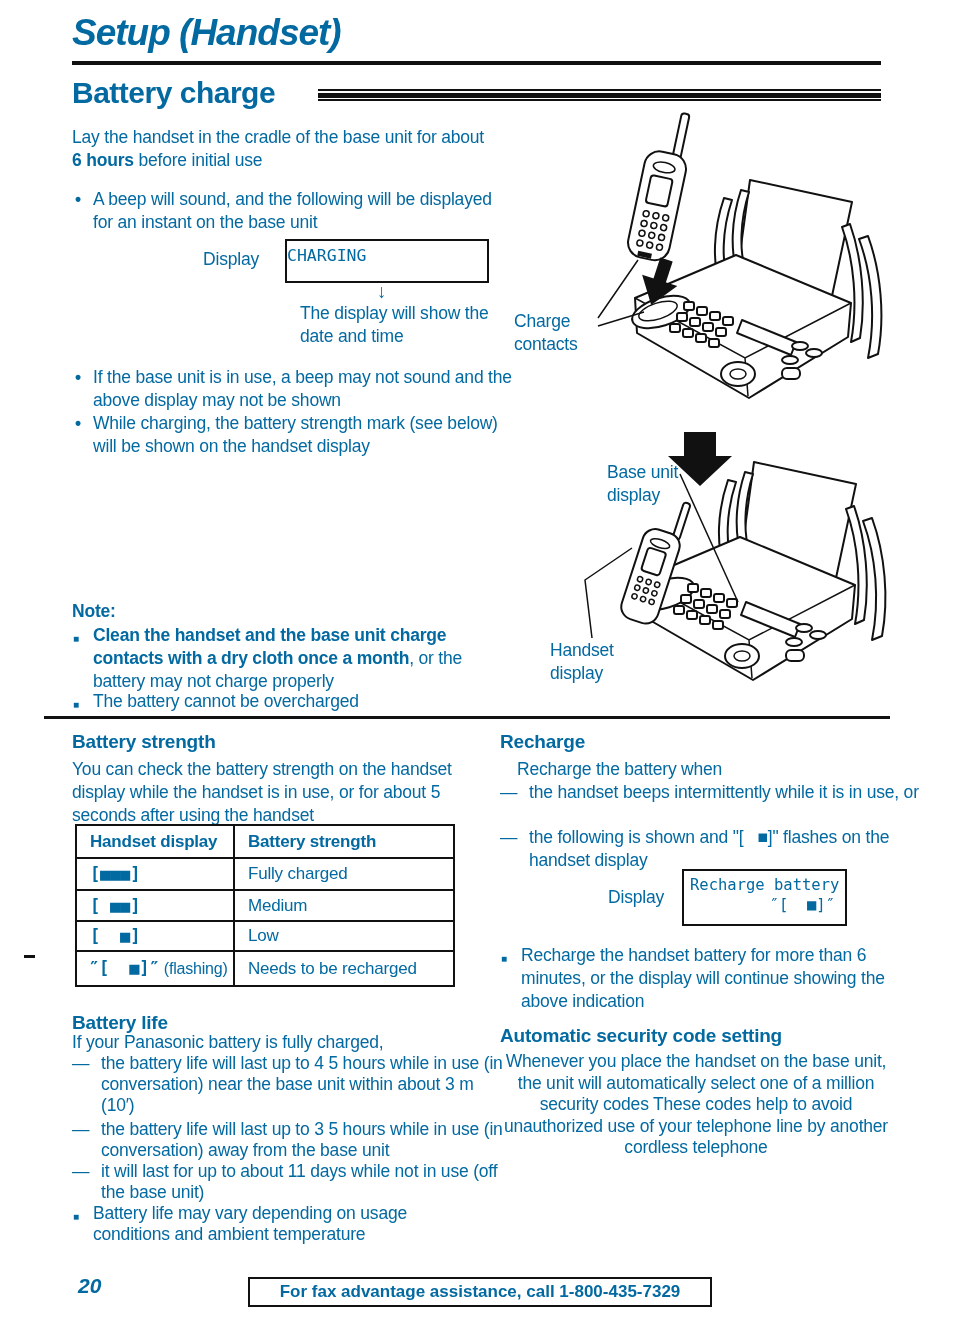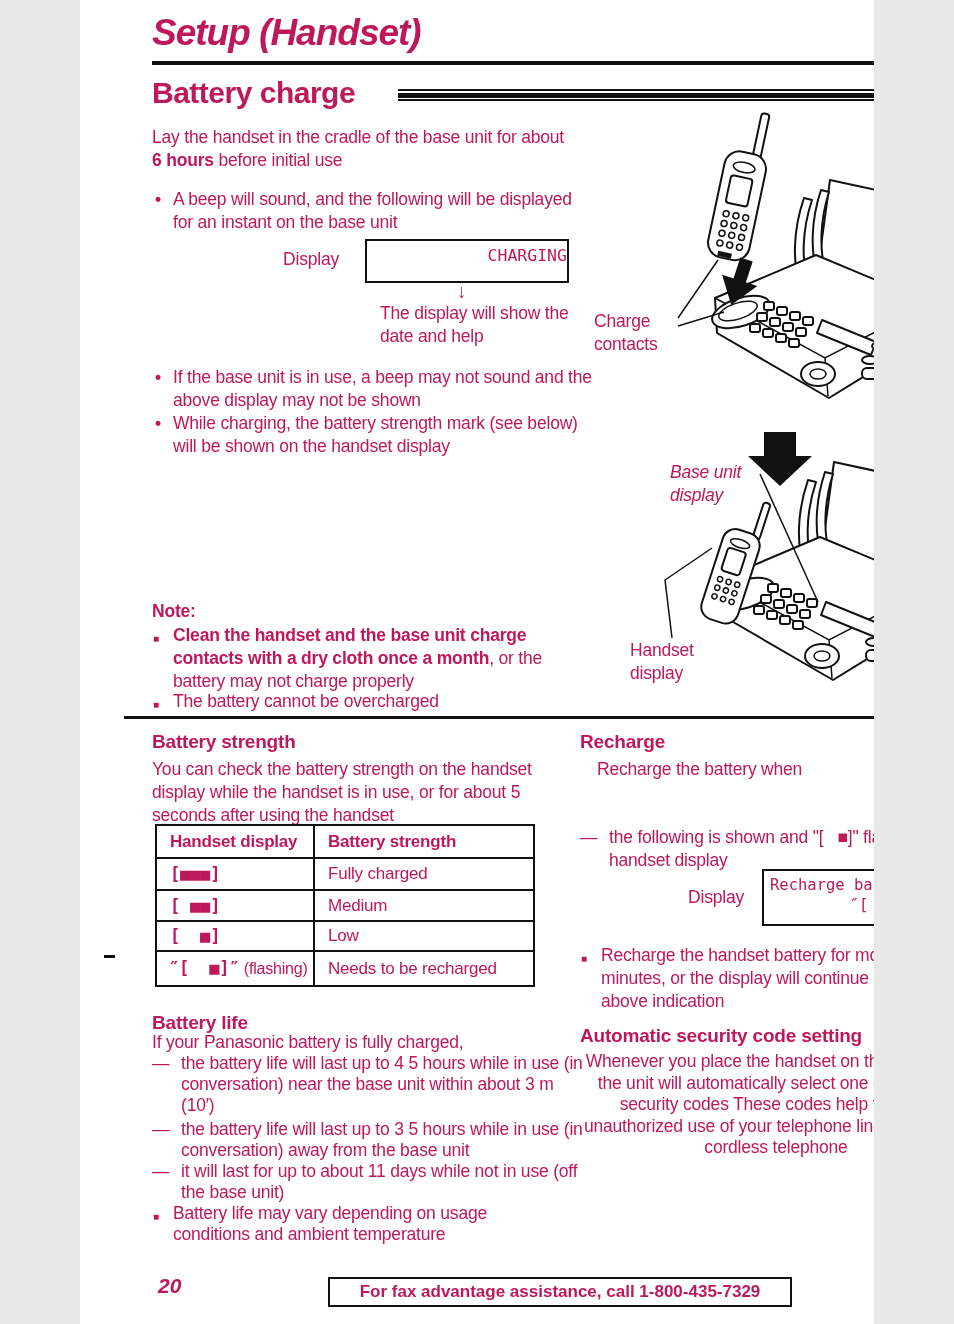--- a/index.html
+++ b/index.html
@@ -1,18 +1,18 @@
 <!DOCTYPE html>
 <html><head>
 <meta charset="utf-8">
 <style>
   html,body{margin:0;padding:0;background:#e8e8e8;}
   #page{
-    position:relative;width:794px;height:1324px;background:#ffffff;
-    font-family:"Liberation Sans","DejaVu Sans",sans-serif;color:#be185d;
+    position:relative;width:954px;height:1324px;background:#ffffff;
+    font-family:"Liberation Sans","DejaVu Sans",sans-serif;color:#0369a1;
     overflow:hidden;margin:0 auto;
   }
   .abs{position:absolute;}
   .body-text{font-size:17.5px;line-height:23px;letter-spacing:-0.2px;}
   .tight{line-height:21px;}
   .t21{line-height:21.5px;text-align:center;}
   .h1{font-size:37px;font-weight:bold;font-style:italic;letter-spacing:-1px;}
   .h2{font-size:30px;font-weight:bold;letter-spacing:-0.5px;}
   .h3{font-size:19px;font-weight:bold;letter-spacing:-0.2px;}
   .bold{font-weight:bold;}
@@ -53,24 +53,24 @@
   <div class="abs triple-rule" style="left:318px;top:89px;width:563px;"></div>
 
   <div class="abs body-text" style="left:72px;top:126px;width:420px;">
     <span>Lay the handset in the cradle of the base unit for about </span><span class="bold">6 hours</span><span> before initial use</span>
   </div>
 
   <div class="abs body-text bullet-item" style="left:72px;top:188px;width:420px;">A beep will sound, and the following will be displayed for an instant on the base unit</div>
 
   <div class="abs body-text" style="left:203px;top:248px;">Display</div>
   <div class="abs lcd-box" style="left:285px;top:239px;width:200px;height:40px;">
-    <div class="lcd" style="text-align:right;padding-top:5px;font-size:16.5px;">CHARGING</div>
+    <div class="lcd" style="text-align:left;padding-top:5px;font-size:16.5px;">CHARGING</div>
   </div>
   <div class="abs" style="left:377px;top:281px;font-size:19px;font-weight:bold;">↓</div>
-  <div class="abs body-text" style="left:300px;top:302px;width:205px;">The display will show the date and help</div>
+  <div class="abs body-text" style="left:300px;top:302px;width:205px;">The display will show the date and time</div>
 
   <div class="abs body-text bullet-item" style="left:72px;top:366px;width:436px;">If the base unit is in use, a beep may not sound and the above display may not be shown</div>
   <div class="abs body-text bullet-item" style="left:72px;top:412px;width:426px;">While charging, the battery strength mark (see below) will be shown on the handset display</div>
 
   <div class="abs body-text bold" style="left:72px;top:600px;">Note:</div>
   <div class="abs body-text sq-item" style="left:72px;top:624px;width:402px;">
     <span class="bold">Clean the handset and the base unit charge contacts with a dry cloth once a month</span><span>, or the battery may not charge properly</span>
   </div>
   <div class="abs body-text sq-item" style="left:72px;top:690px;width:402px;">The battery cannot be overcharged</div>
 
@@ -196,21 +196,21 @@
           <circle cx="162" cy="162" r="2.6"></circle>
         <circle cx="144" cy="171" r="2.6"></circle>
           <circle cx="153" cy="171" r="2.6"></circle>
           <circle cx="162" cy="171" r="2.6"></circle>
       </g>
     </g>
 
     <path class="ln-thin" d="M182,44 L240,172"></path>
     <path class="ln-thin" d="M94,208 L87,150 L134,118"></path>
   </svg>
-  <div class="abs body-text" style="left:590px;top:461px;width:98px;font-style:italic;">Base unit display</div>
+  <div class="abs body-text" style="left:607px;top:461px;width:98px;">Base unit display</div>
   <div class="abs body-text" style="left:550px;top:639px;width:95px;">Handset display</div>
 
   <div class="abs h3" style="left:72px;top:731px;">Battery strength</div>
   <div class="abs body-text" style="left:72px;top:758px;width:398px;">You can check the battery strength on the handset display while the handset is in use, or for about 5 seconds after using the handset</div>
 
   <table class="strength abs" style="left:75px;top:824px;width:378px;">
     <colgroup>
         <col style="width:158px">
         <col style="width:220px">
       </colgroup>
@@ -240,28 +240,29 @@
 
   <div class="abs h3" style="left:72px;top:1012px;">Battery life</div>
   <div class="abs body-text tight" style="left:72px;top:1032px;width:410px;">If your Panasonic battery is fully charged,</div>
   <div class="abs body-text tight dash-item" style="left:72px;top:1053px;width:408px;">the battery life will last up to 4 5 hours while in use (in conversation) near the base unit within about 3 m (10′)</div>
   <div class="abs body-text tight dash-item" style="left:72px;top:1119px;width:408px;">the battery life will last up to 3 5 hours while in use (in conversation) away from the base unit</div>
   <div class="abs body-text tight dash-item" style="left:72px;top:1161px;width:408px;">it will last for up to about 11 days while not in use (off the base unit)</div>
   <div class="abs body-text tight sq-item" style="left:72px;top:1203px;width:390px;">Battery life may vary depending on usage conditions and ambient temperature</div>
 
   <div class="abs h3" style="left:500px;top:731px;">Recharge</div>
   <div class="abs body-text" style="left:517px;top:758px;width:400px;">Recharge the battery when</div>
+  <div class="abs body-text dash-item" style="left:500px;top:781px;width:400px;">the handset beeps intermittently while it is in use, or</div>
   <div class="abs body-text dash-item" style="left:500px;top:826px;width:400px;">the following is shown and "[&nbsp;&nbsp;&nbsp;■]" flashes on the handset display</div>
 
   <div class="abs body-text" style="left:608px;top:886px;">Display</div>
   <div class="abs lcd-box" style="left:682px;top:869px;width:161px;height:53px;">
     <div class="lcd" style="padding:4px 6px 0 6px;font-size:15.5px;line-height:20px;">Recharge battery</div>
     <div class="lcd" style="padding:0 10px 0 6px;font-size:15.5px;line-height:20px;text-align:right;">″[&nbsp;&nbsp;■]″</div>
   </div>
-  <div class="abs body-text sq-item" style="left:500px;top:944px;width:412px;">Recharge the handset battery for more than 17 minutes, or the display will continue showing the above indication</div>
+  <div class="abs body-text sq-item" style="left:500px;top:944px;width:412px;">Recharge the handset battery for more than 6 minutes, or the display will continue showing the above indication</div>
 
   <div class="abs h3" style="left:500px;top:1025px;">Automatic security code setting</div>
   <div class="abs body-text t21" style="left:500px;top:1051px;width:392px;">Whenever you place the handset on the base unit, the unit will automatically select one of a million security codes  These codes help to avoid unauthorized use of your telephone line by another cordless telephone</div>
 
   <div class="abs rule" style="left:24px;top:955px;width:11px;height:3px;"></div>
 
   <div class="abs pageno" style="left:78px;top:1274px;">20</div>
   <div class="abs footer-box" style="left:248px;top:1277px;width:460px;height:26px;line-height:26px;">For fax advantage assistance, call 1-800-435-7329</div>
 
 </div>

